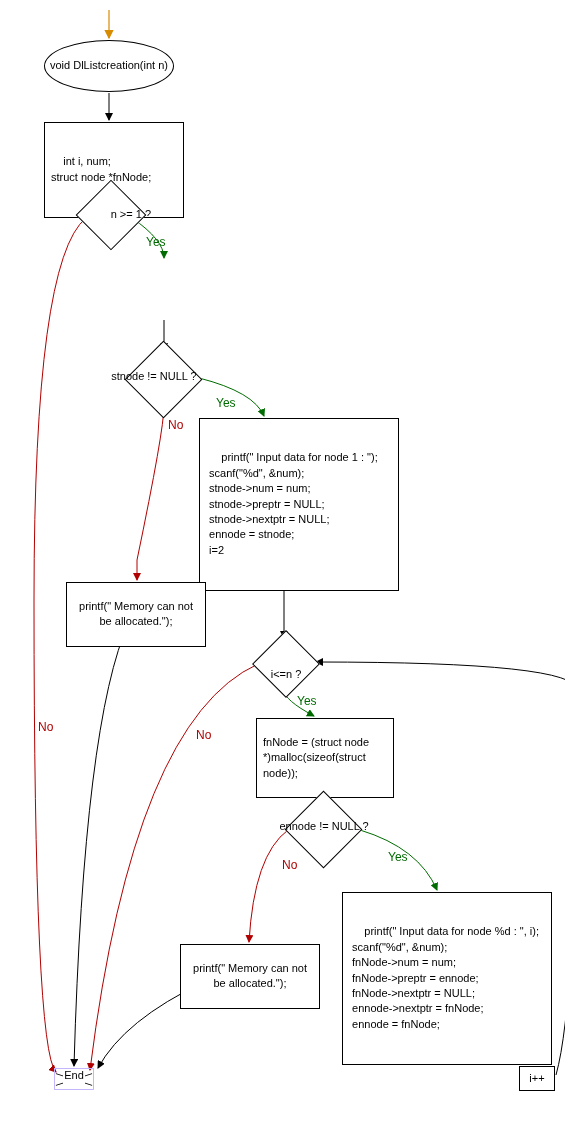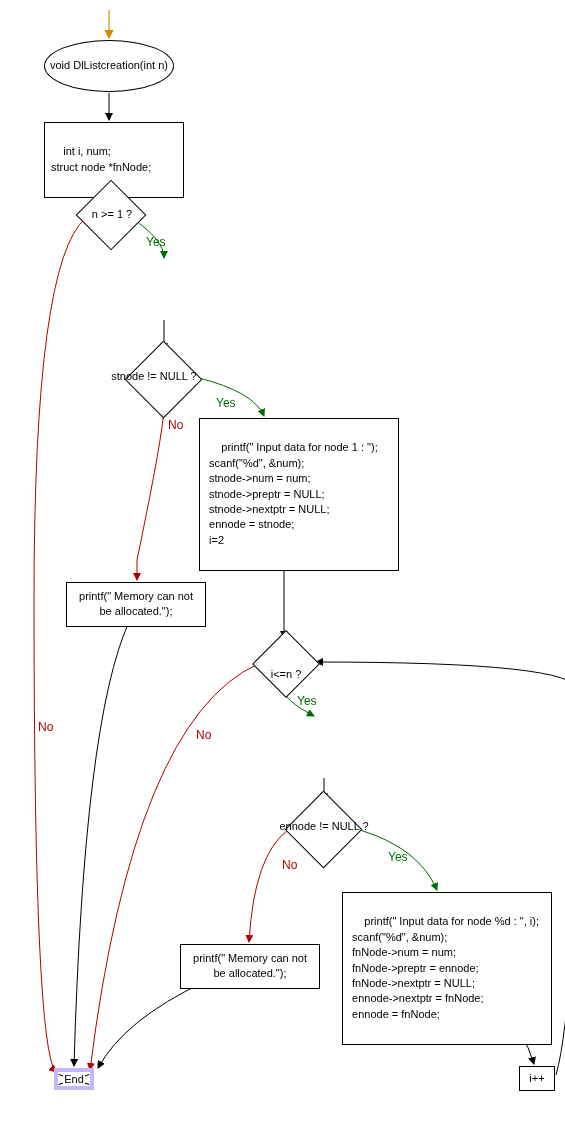--- a/index.html
+++ b/index.html
@@ -27,40 +27,39 @@
     border-radius: 50%;
     display: flex;
     align-items: center;
     justify-content: center;
     text-align: center;
     line-height: 1.2;
     padding: 4px;
   }
   .rect {
     border: 1px solid #000;
-    padding: 6px 6px;
+    padding: 16px 6px;
     line-height: 1.4;
     text-align: left;
     background: #fff;
   }
   .diamond {
     transform: rotate(45deg);
     border: 1px solid #000;
     background: #fff;
   }
   .diamond-label {
     position: absolute;
     text-align: center;
     line-height: 1.2;
   }
   .end-box {
-    border: 4px solid #c4b5fd;
+    border: 1px solid #c4b5fd;
     position: relative;
     display: flex;
-    align-items: center;
     justify-content: center;
   }
   .end-box::before,
   .end-box::after {
     content: "";
     position: absolute;
     width: 100%;
     height: 0;
     border-top: 1px solid #000;
     left: 0;
@@ -143,21 +142,21 @@
   <div class="node ellipse" style="left:20px; top:40px; width:130px; height:52px;">
     <span>void DlListcreation(int n)</span>
   </div>
 
   <div class="node rect" style="left:20px; top:122px; width:140px; white-space:pre;">
     <span>int i, num;
 struct node *fnNode;</span>
   </div>
 
   <div class="node diamond" style="left:62px; top:190px; width:50px; height:50px;"></div>
-  <div class="diamond-label" style="left:49px; top:208px; width:78px;">n &gt;= 1 ?</div>
+  <div class="diamond-label" style="left:49px; top:208px; width:78px;text-align:right;">n &gt;= 1 ?</div>
 
 
   <div class="node diamond" style="left:112px; top:352px; width:55px; height:55px;"></div>
   <div class="diamond-label" style="left:74px; top:370px; width:112px;">stnode != NULL ?</div>
 
   <div class="node rect" style="left:175px; top:418px; width:200px; white-space:pre;">
     <span> printf(" Input data for node 1 : ");
  scanf("%d", &amp;num);
  stnode-&gt;num = num;
  stnode-&gt;preptr = NULL;
@@ -166,20 +165,23 @@
  i=2</span>
   </div>
 
   <div class="node rect" style="left:42px; top:582px; width:140px; text-align:center;">
     <span>printf(" Memory can not be allocated.");</span>
   </div>
 
   <div class="node diamond" style="left:238px; top:640px; width:48px; height:48px;"></div>
   <div class="diamond-label" style="left:235px; top:668px; width:54px;">i&lt;=n ?</div>
 
+  <div class="node rect" style="left:232px; top:718px; width:138px;">
+    <span>fnNode = (struct node *)malloc(sizeof(struct node));</span>
+  </div>
 
   <div class="node diamond" style="left:272px; top:802px; width:55px; height:55px;"></div>
   <div class="diamond-label" style="left:243px; top:820px; width:114px;">ennode != NULL ?</div>
 
   <div class="node rect" style="left:318px; top:892px; width:210px; white-space:pre;">
     <span> printf(" Input data for node %d : ", i);
  scanf("%d", &amp;num);
  fnNode-&gt;num = num;
  fnNode-&gt;preptr = ennode;
  fnNode-&gt;nextptr = NULL;

